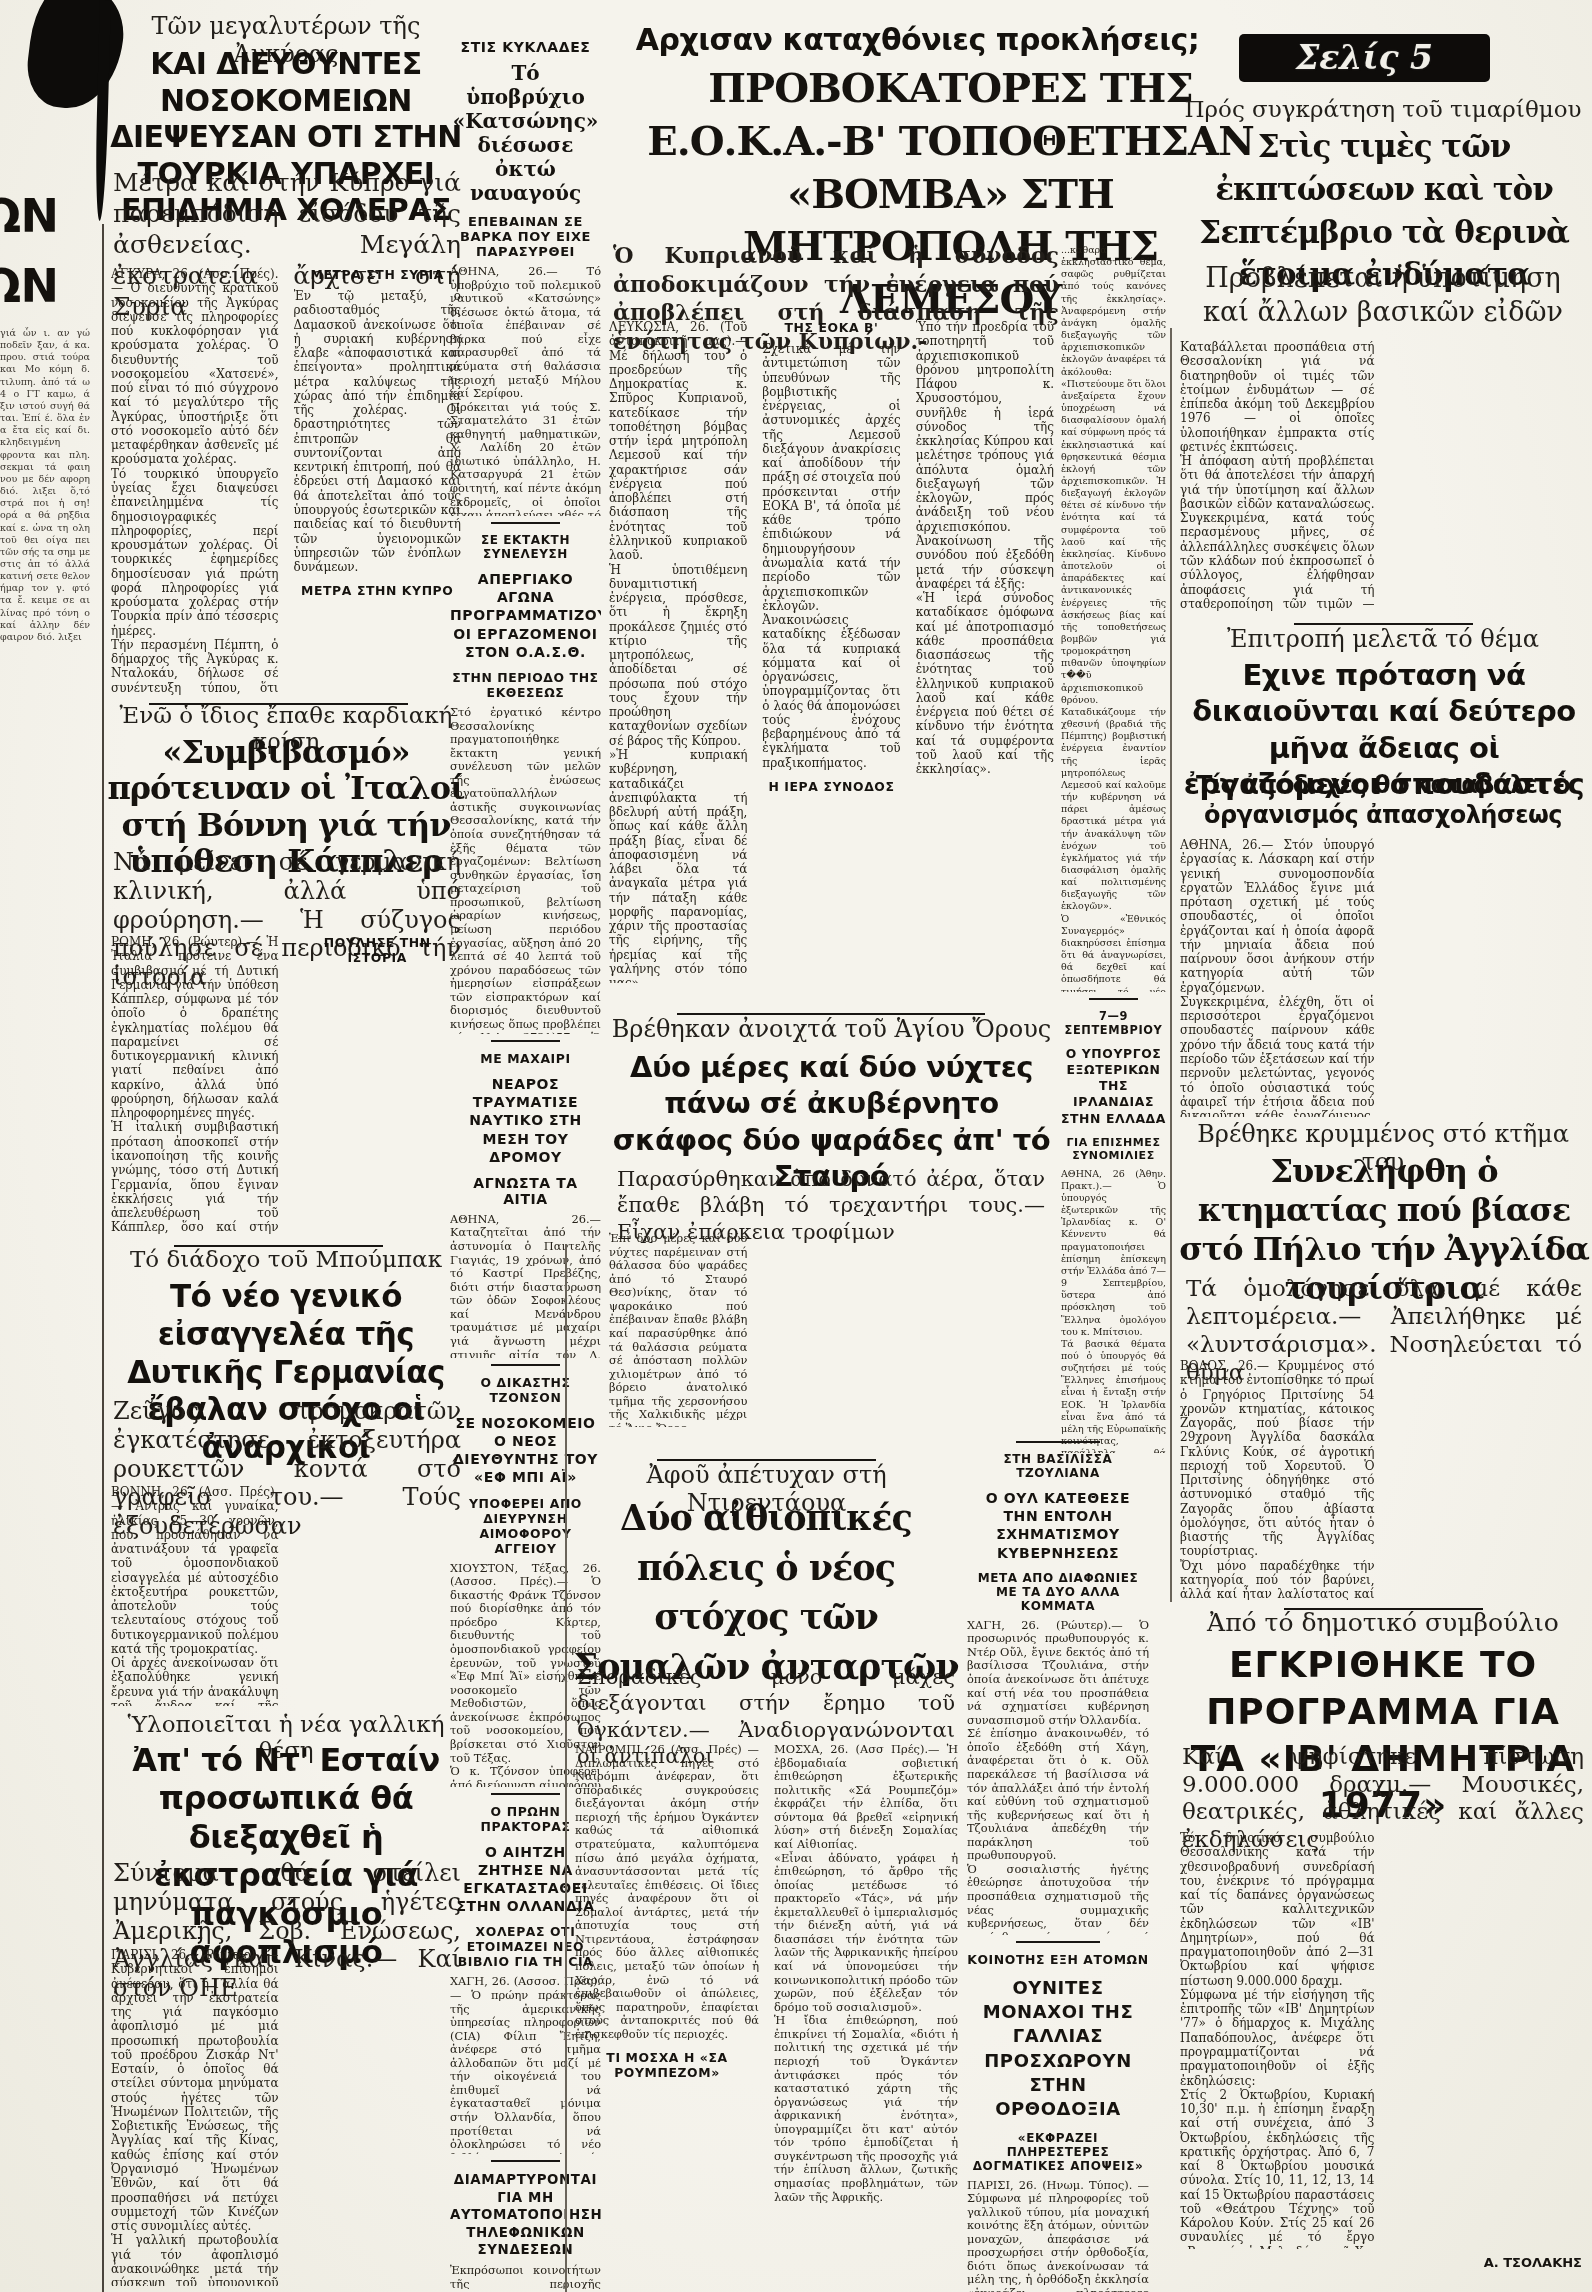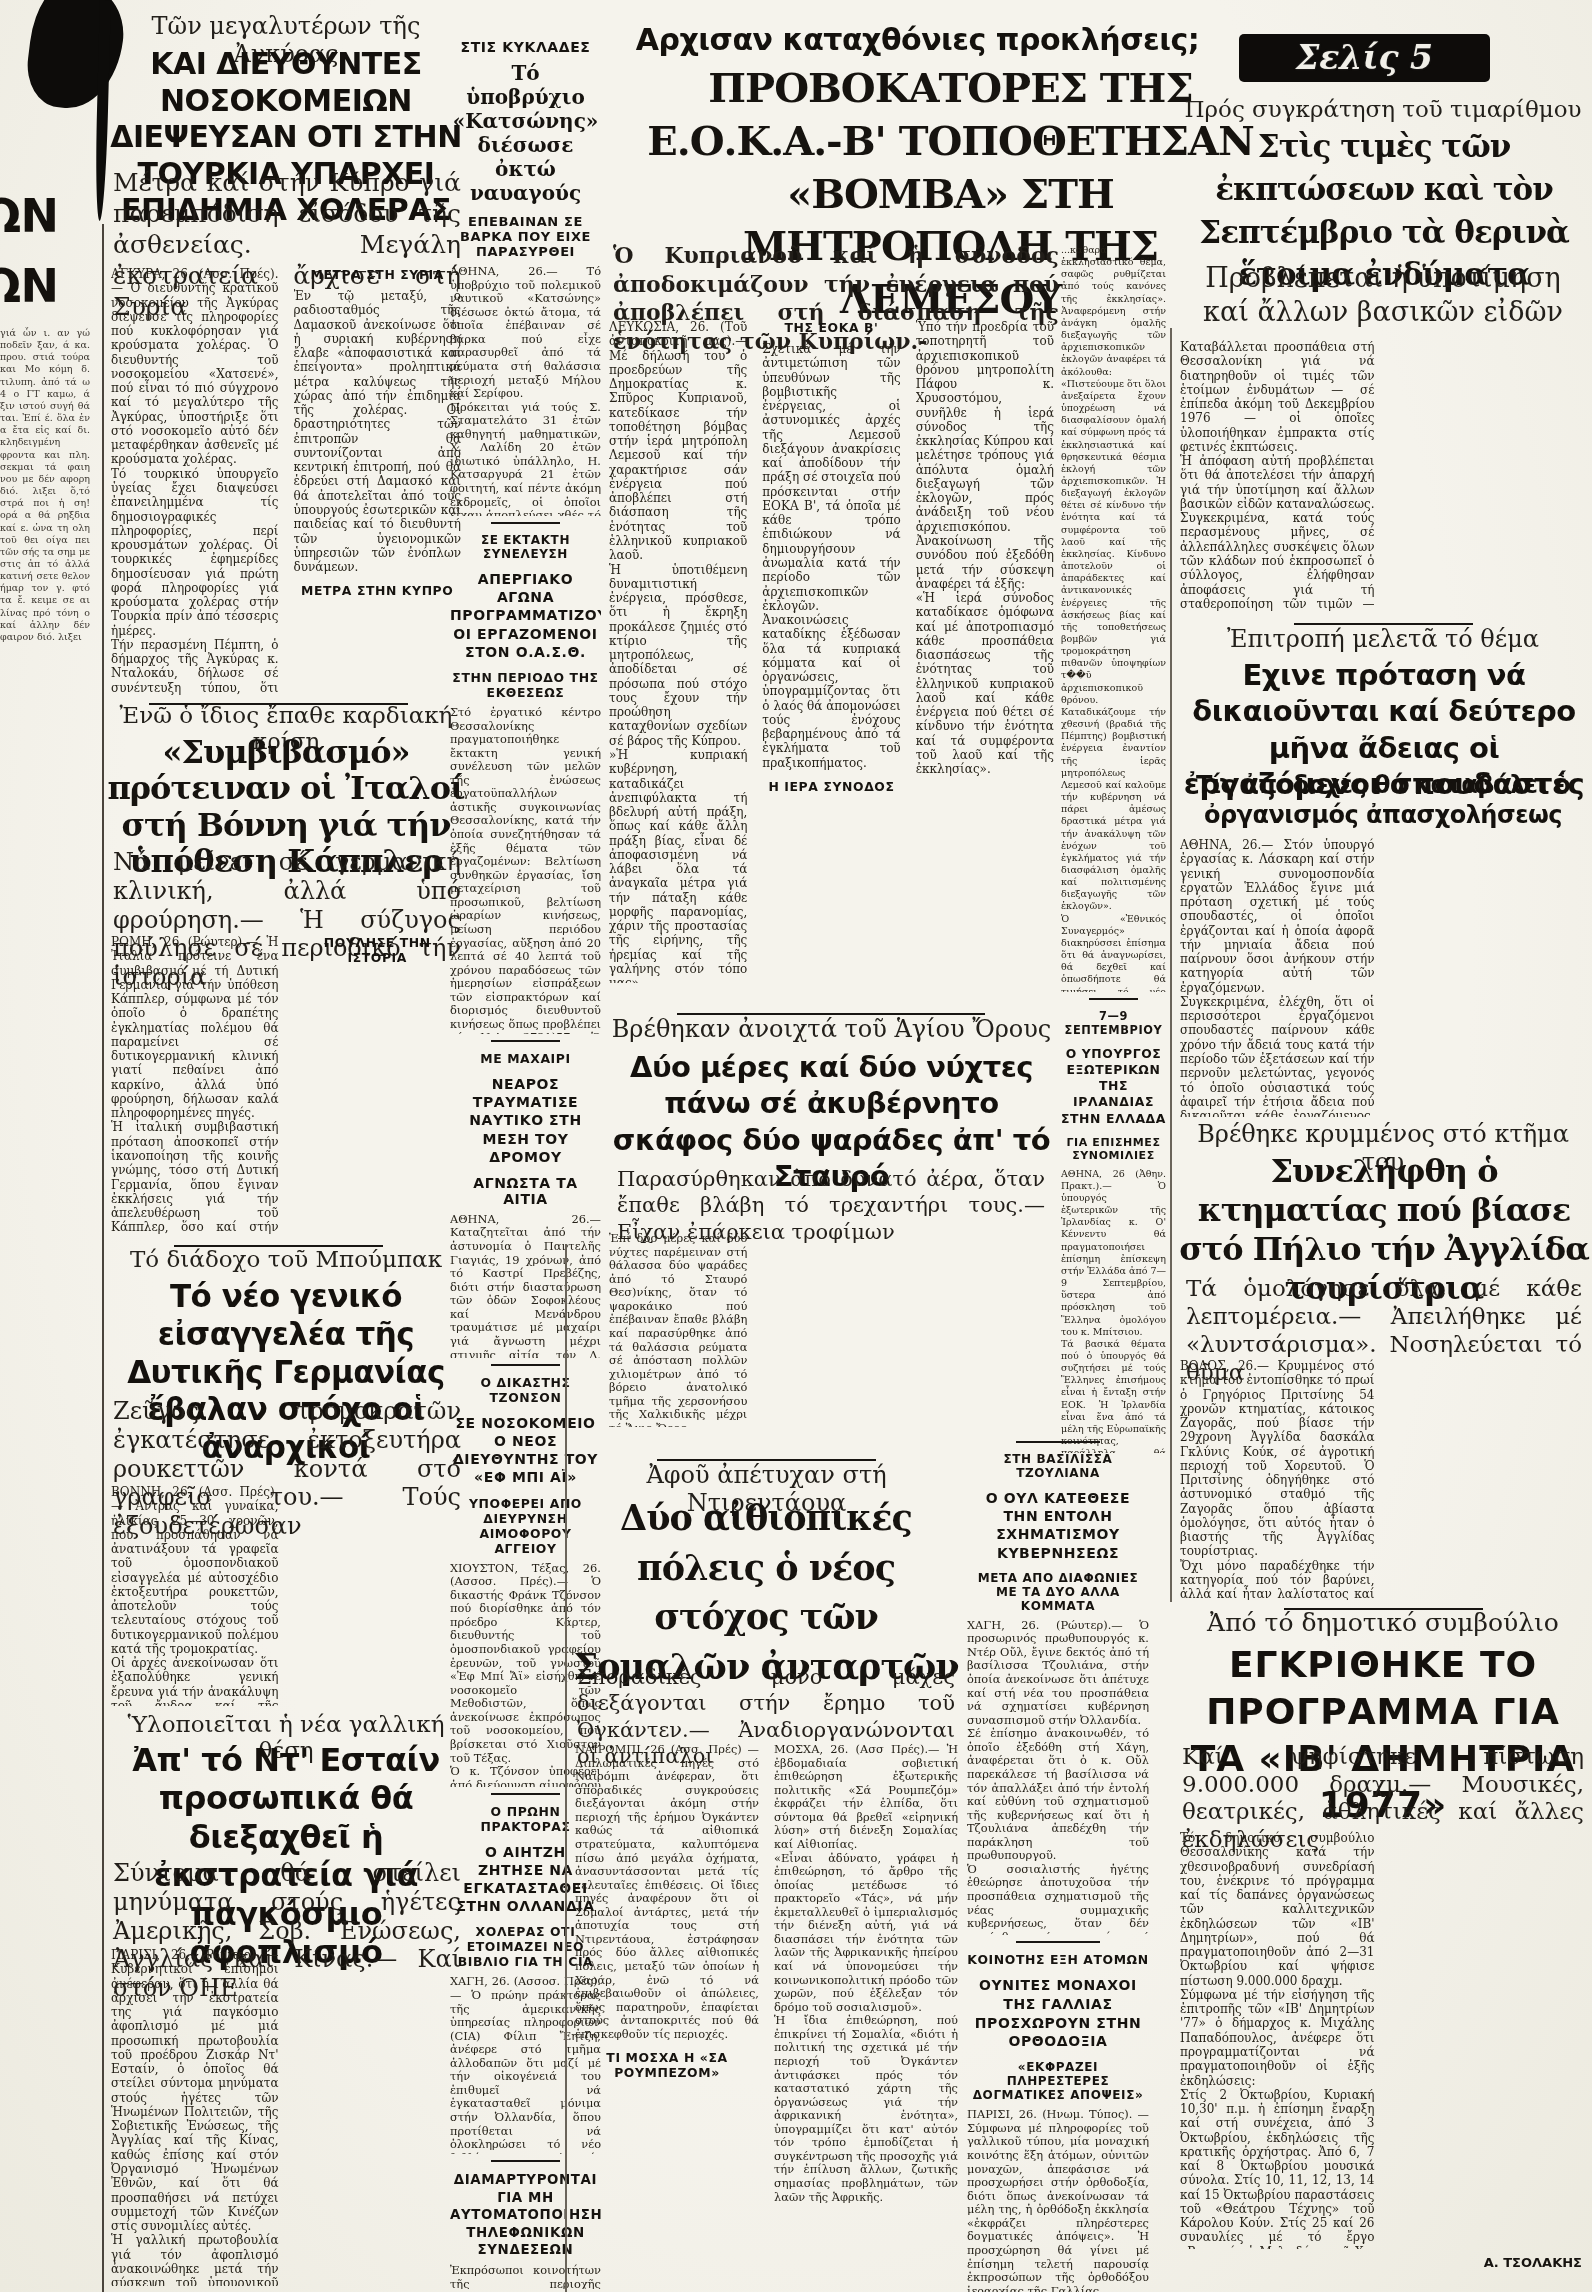--- a/index.html
+++ b/index.html
@@ -182,21 +182,21 @@
   <div class="abs stack" style="left:967px;top:1435px;width:182px;height:858px;overflow:hidden;">
     <div class="rule"></div>
     <div class="sub" style="font-size:12px;">ΣΤΗ ΒΑΣΙΛΙΣΣΑ ΤΖΟΥΛΙΑΝΑ</div>
     <div class="sub" style="font-size:14px;line-height:1.3;">Ο ΟΥΛ ΚΑΤΕΘΕΣΕ ΤΗΝ ΕΝΤΟΛΗ ΣΧΗΜΑΤΙΣΜΟΥ ΚΥΒΕΡΝΗΣΕΩΣ</div>
     <div class="sub" style="font-size:12px;">ΜΕΤΑ ΑΠΟ ΔΙΑΦΩΝΙΕΣ ΜΕ ΤΑ ΔΥΟ ΑΛΛΑ ΚΟΜΜΑΤΑ</div>
     <div class="b" style="height:316px;font-size:11.4px;">ΧΑΓΗ, 26. (Ρώυτερ).— Ὁ προσωρινός πρωθυπουργός κ. Ντέρ Οὔλ, ἔγινε δεκτός ἀπό τή βασίλισσα Τζουλιάνα, στήν ὁποία ἀνεκοίνωσε ὅτι ἀπέτυχε καί στή νέα του προσπάθεια νά σχηματίσει κυβέρνηση συνασπισμοῦ στήν Ὀλλανδία.
 Σέ ἐπίσημο ἀνακοινωθέν, τό ὁποῖο ἐξεδόθη στή Χάγη, ἀναφέρεται ὅτι ὁ κ. Οὔλ παρεκάλεσε τή βασίλισσα νά τόν ἀπαλλάξει ἀπό τήν ἐντολή καί εὐθύνη τοῦ σχηματισμοῦ τῆς κυβερνήσεως καί ὅτι ἡ Τζουλιάνα ἀπεδέχθη τήν παράκληση τοῦ πρωθυπουργοῦ.
 Ὁ σοσιαλιστής ἡγέτης ἐθεώρησε ἀποτυχοῦσα τήν προσπάθεια σχηματισμοῦ τῆς νέας συμμαχικῆς κυβερνήσεως, ὅταν δέν κατόρθωσε νά συμφωνήσει μέ τούς ἡγέτες τῶν ἄλλων δύο κομμάτων, πού ἐπρόκειτο νά μετάσχουν στήν κυβέρνηση συνασπισμοῦ, ἐπί τοῦ θέματος τῶν ἀμβλώσεων καί τοῦ ἐκσυγχρονισμοῦ τῆς νομοθεσίας, πού ἔπρεπε νά ψηφισθεῖ ἀπό τό νέο κοινοβούλιο.</div>
     <div class="rule"></div>
     <div class="sub" style="font-size:12.4px;">ΚΟΙΝΟΤΗΣ ΕΞΗ ΑΤΟΜΩΝ</div>
-    <div class="sub" style="font-size:14px;line-height:1.35;">ΟΥΝΙΤΕΣ ΜΟΝΑΧΟΙ ΤΗΣ ΓΑΛΛΙΑΣ ΠΡΟΣΧΩΡΟΥΝ ΣΤΗΝ ΟΡΘΟΔΟΞΙΑ</div>
+    <div class="sub" style="font-size:18px;line-height:1.35;">ΟΥΝΙΤΕΣ ΜΟΝΑΧΟΙ ΤΗΣ ΓΑΛΛΙΑΣ ΠΡΟΣΧΩΡΟΥΝ ΣΤΗΝ ΟΡΘΟΔΟΞΙΑ</div>
     <div class="sub" style="font-size:12px;">«ΕΚΦΡΑΖΕΙ ΠΛΗΡΕΣΤΕΡΕΣ ΔΟΓΜΑΤΙΚΕΣ ΑΠΟΨΕΙΣ»</div>
     <div class="b" style="height:229px;font-size:11.4px;">ΠΑΡΙΣΙ, 26. (Ηνωμ. Τύπος). — Σύμφωνα μέ πληροφορίες τοῦ γαλλικοῦ τύπου, μία μοναχική κοινότης ἕξη ἀτόμων, οὐνιτῶν μοναχῶν, ἀπεφάσισε νά προσχωρήσει στήν ὀρθοδοξία, διότι ὅπως ἀνεκοίνωσαν τά μέλη της, ἡ ὀρθόδοξη ἐκκλησία «ἐκφράζει πληρέστερες δογματικές ἀπόψεις». Ἡ προσχώρηση θά γίνει μέ ἐπίσημη τελετή παρουσίᾳ ἐκπροσώπων τῆς ὀρθοδόξου ἱεραρχίας τῆς Γαλλίας.</div>
   </div>
 
   <div class="abs badge" style="left:1241px;top:36px;width:247px;height:44px;font-size:33px;line-height:44px;">Σελίς 5</div>
   <div class="abs k" style="left:1184px;top:96px;width:398px;font-size:23px;">Πρός συγκράτηση τοῦ τιμαρίθμου</div>
   <div class="abs hS" style="left:1180px;top:125px;width:408px;font-size:31px;line-height:1.38;">Στὶς τιμὲς τῶν ἐκπτώσεων καὶ τὸν Σεπτέμβριο τὰ θερινὰ ἕτοιμα ἐνδύματα</div>
   <div class="abs k" style="left:1184px;top:261px;width:398px;font-size:27px;line-height:1.25;">Προβλέπεται ἡ ὑποτίμηση καί ἄλλων βασικῶν εἰδῶν</div>
   <div class="abs c2" style="left:1180px;top:340px;width:404px;height:271px;overflow:hidden;">
     <div class="b">Καταβάλλεται προσπάθεια στή Θεσσαλονίκη γιά νά διατηρηθοῦν οἱ τιμές τῶν ἑτοίμων ἐνδυμάτων — σέ ἐπίπεδα ἀκόμη τοῦ Δεκεμβρίου 1976 — οἱ ὁποῖες ὑλοποιήθηκαν ἐμπρακτα στίς φετινές ἐκπτώσεις.

